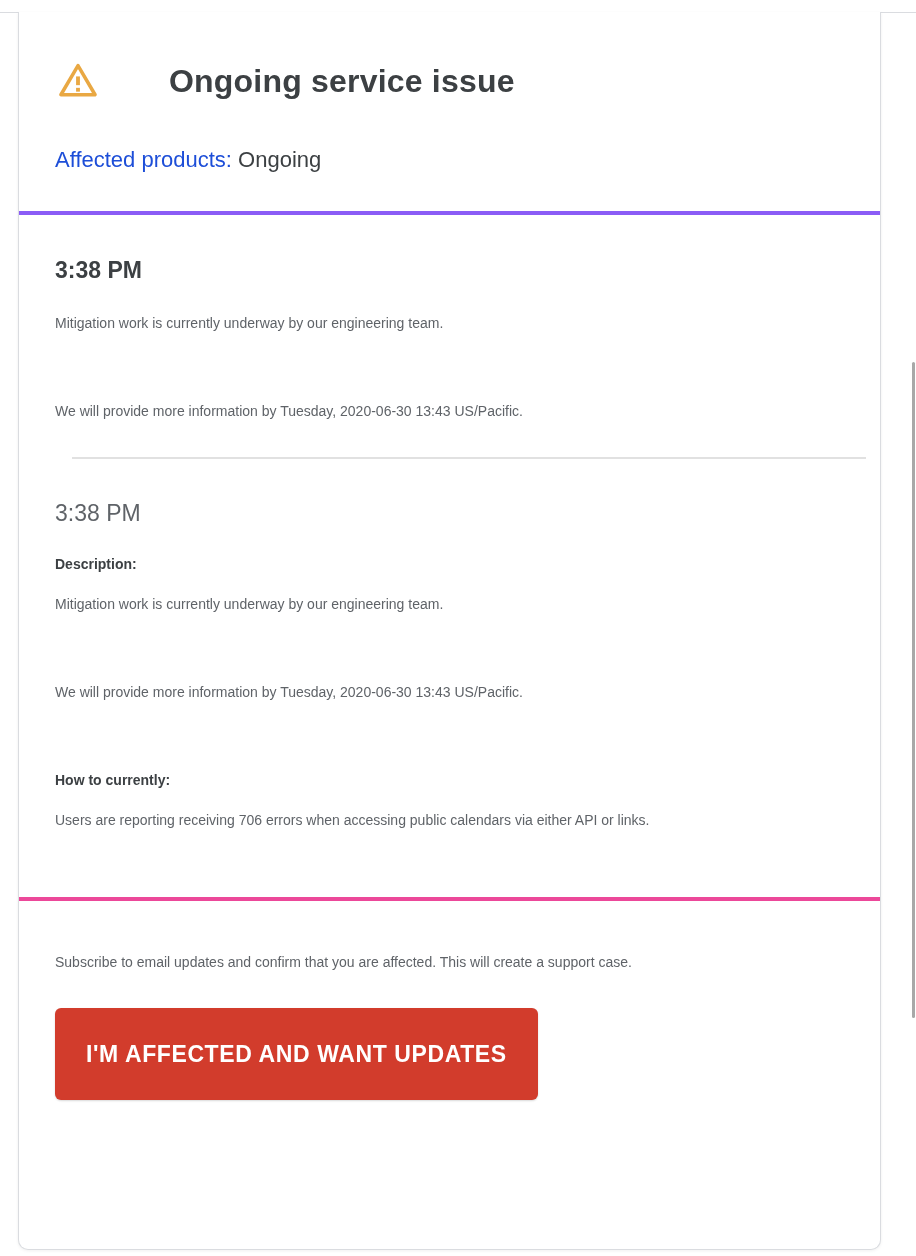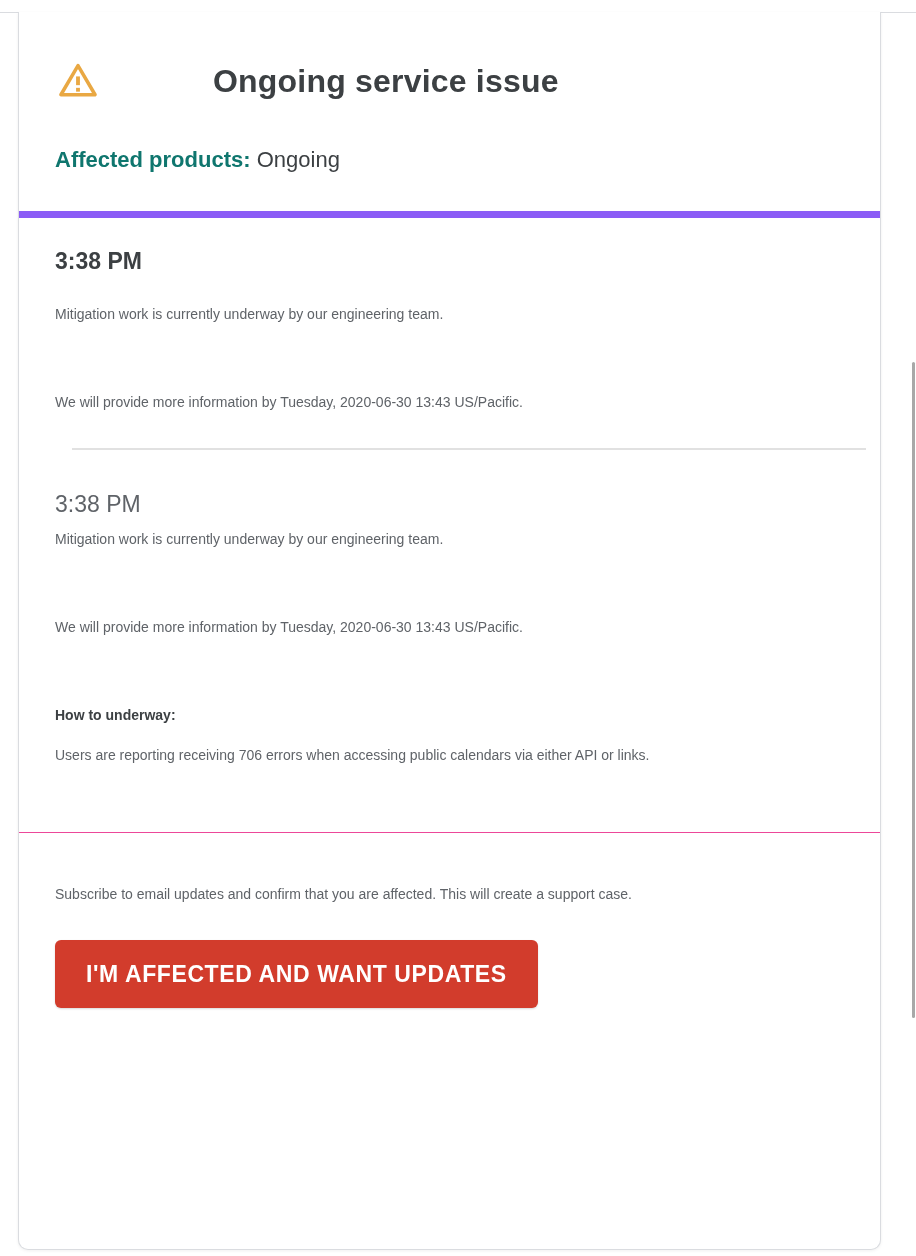--- a/index.html
+++ b/index.html
@@ -21,58 +21,58 @@
     background: #ffffff;
     border-left: 1px solid #dadce0;
     border-right: 1px solid #dadce0;
     border-bottom: 1px solid #dadce0;
     border-radius: 0 0 10px 10px;
     box-shadow: 0 1px 3px rgba(60,64,67,0.08);
   }
 
   
   .head { padding: 48px 66px 37px 36px; }
-  .title-row { display: flex; align-items: center; margin-left: 3px; gap: 44px; }
+  .title-row { display: flex; align-items: center; margin-left: 3px; }
   .warn-icon { width: 40px; height: 42px; flex: 0 0 auto; display: inline-flex; }
   .title-row h1 {
     margin-left: 71px;
     font-size: 32px; line-height: 42px; font-weight: bold;
     color: #3c4043; letter-spacing: 0.2px;
   }
   .affected {
     margin-top: 44px;
     font-size: 22px; line-height: 28px; color: #3c4043;
   }
-  .affected strong { font-weight: bold; color: #0f766e; }
+  .affected strong { font-weight: normal; color: #1d4ed8; }
   .affected span { color: #3c4043; font-weight: normal; }
 
   
-  .updates { border-top: 7px solid #8b5cf6; padding: 28px 66px 57px 36px; }
+  .updates { border-top: 4px solid #8b5cf6; padding: 40px 66px 57px 36px; }
   .ts-bold { font-size: 23px; line-height: 30px; font-weight: bold; color: #3c4043; }
   .ts-gray { font-size: 23px; line-height: 30px; font-weight: normal; color: #5f6368; }
   .body-line {
     font-size: 14px; line-height: 40px; color: #5f6368;
     max-width: 730px;
   }
   .bold-line { font-weight: bold; color: #3c4043; }
   .mt18 { margin-top: 18px; }
   .mt40 { margin-top: 48px; }
   .mt48 { margin-top: 48px; }
   .inset-divider {
     height: 2px; background: #e1e1e1; border: none;
     margin: 26px 0 0 17px; width: 794px;
   }
   .ts-gray.after-divider { margin-top: 39px; }
   .desc-label { margin-top: 16px; }
 
   
-  .subscribe { border-top: 1px solid #ec4899; padding: 41px 66px 34px 36px; }
+  .subscribe { border-top: 4px solid #ec4899; padding: 41px 66px 34px 36px; }
   .cta-button {
     display: inline-block; margin-top: 26px;
-    height: 68px; padding: 0 31px;
+    height: 92px; padding: 0 31px;
     background: #d23c2c; color: #ffffff;
     border: none; border-radius: 6px;
     font-family: "Liberation Sans", "DejaVu Sans", sans-serif;
     font-size: 23px; font-weight: bold; letter-spacing: 0.6px;
     cursor: pointer;
     box-shadow: 0 1px 2px rgba(0,0,0,0.15);
   }
 
   
   .scrollbar-thumb {
@@ -106,23 +106,24 @@
 
     <section class="updates">
 
       <p class="ts-bold">3:38 PM</p>
       <p class="body-line mt18">Mitigation work is currently underway by our engineering team.</p>
       <p class="body-line mt40">We will provide more information by Tuesday, 2020-06-30 13:43 US/Pacific.</p>
 
       <hr class="inset-divider">
 
       <p class="ts-gray after-divider">3:38 PM</p>
+      <p class="body-line bold-line desc-label">Description:</p>
       <p class="body-line">Mitigation work is currently underway by our engineering team.</p>
       <p class="body-line mt40">We will provide more information by Tuesday, 2020-06-30 13:43 US/Pacific.</p>
-      <p class="body-line bold-line mt48">How to underway:</p>
+      <p class="body-line bold-line mt48">How to currently:</p>
       <p class="body-line">Users are reporting receiving 706 errors when accessing public calendars via either API or links.</p>
 
     </section>
 
     <section class="subscribe">
       <p class="body-line">Subscribe to email updates and confirm that you are affected. This will create a support case.</p>
       <button class="cta-button">I'M AFFECTED AND WANT UPDATES</button>
     </section>
 
   </div>

